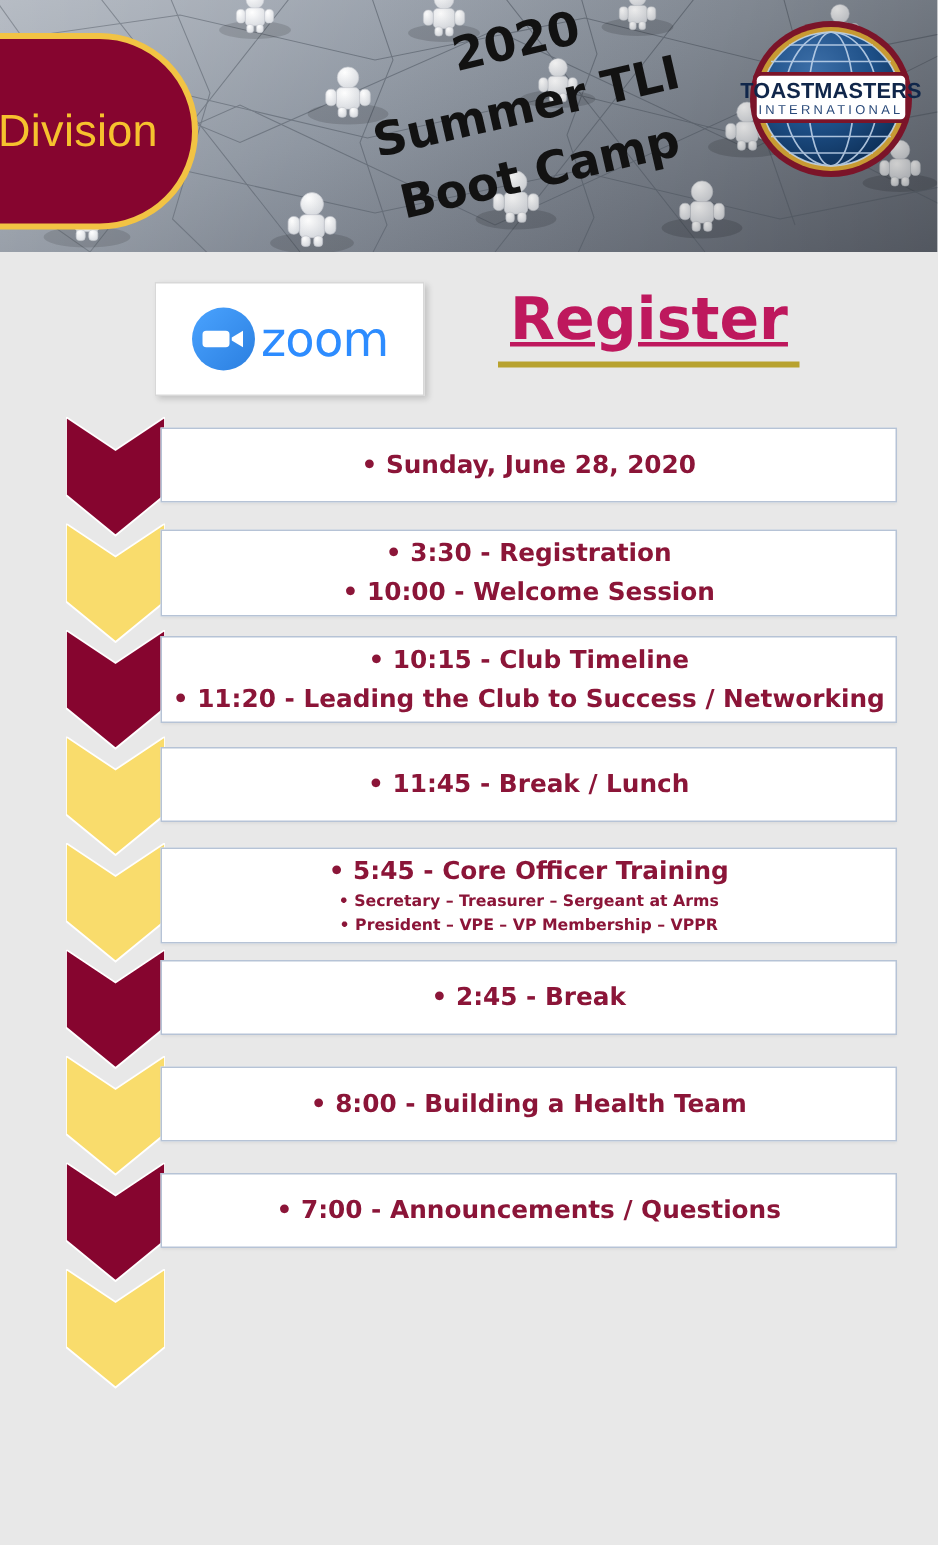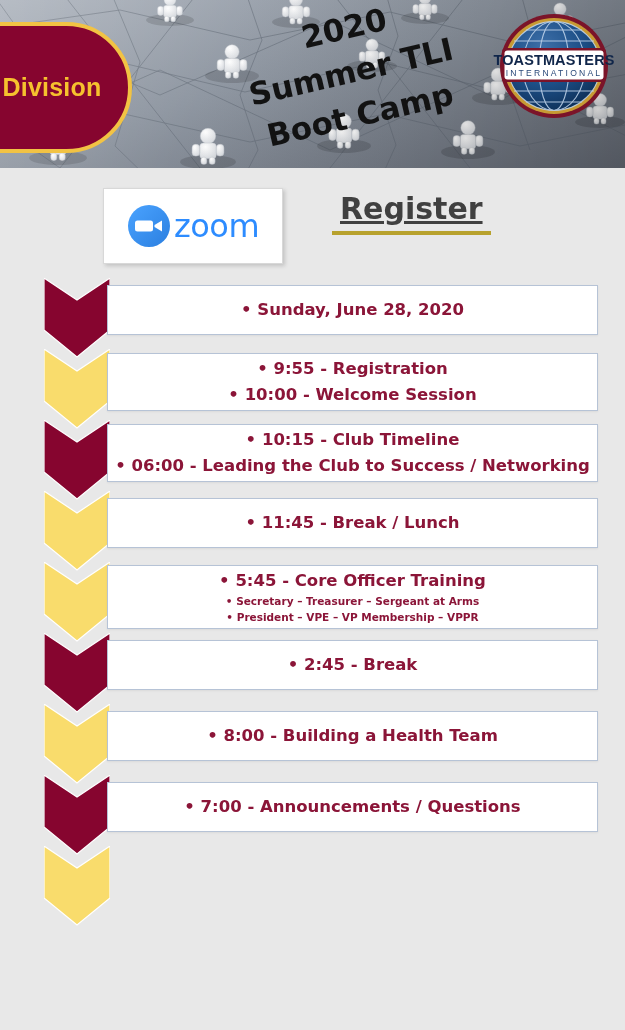--- a/index.html
+++ b/index.html
@@ -39,22 +39,22 @@
     border-radius: 0 72px 72px 0;
     box-sizing: border-box;
     display: flex;
     align-items: center;
     justify-content: center;
     padding-right: 14px;
     z-index: 6;
   }
   .division-badge span {
     color: #f6c22e;
-    font-size: 25px;
-    font-weight: bold;
+    font-size: 30px;
+    font-weight: normal;
     letter-spacing: .2px;
   }
 
   
   .banner-title {
     position: absolute;
     left: 215px; top: 6px;
     width: 270px; height: 140px;
     transform: rotate(-13deg);
     z-index: 5;
@@ -100,22 +100,22 @@
   .zoom-word {
     color: #2d8cff;
     font-size: 32px;
     font-weight: 500;
     letter-spacing: -0.5px;
     font-family: "DejaVu Sans", sans-serif;
   }
   .register-link {
     position: absolute;
     left: 332px; top: 12px;
-    color: #404040;
-    font-size: 30px;
+    color: #be185d;
+    font-size: 39px;
     font-weight: bold;
     font-family: "DejaVu Sans", sans-serif;
     border-bottom: 4px solid #b8a22e;
     padding: 0 8px 4px 8px;
     line-height: 1.15;
     cursor: pointer;
   }
 
   
   .schedule {
@@ -390,31 +390,31 @@
       </svg>
       <div class="card h1">
         <div class="line">• Sunday, June 28, 2020</div>
       </div>
     </div>
     <div class="row">
       <svg class="chevron" viewBox="0 0 66 80">
         <path d="M0,0 L33,22 L66,0 L66,52 L33,79 L0,52 Z" fill="#f9dc6c" stroke="#ffffff" stroke-width="1.2"></path>
       </svg>
       <div class="card h2">
-        <div class="line">• 9:55 - Registration</div>
+        <div class="line">• 3:30 - Registration</div>
         <div class="line">• 10:00 - Welcome Session</div>
       </div>
     </div>
     <div class="row">
       <svg class="chevron" viewBox="0 0 66 80">
         <path d="M0,0 L33,22 L66,0 L66,52 L33,79 L0,52 Z" fill="#86052f" stroke="#ffffff" stroke-width="1.2"></path>
       </svg>
       <div class="card h2">
         <div class="line">• 10:15 - Club Timeline</div>
-        <div class="line">• 06:00 - Leading the Club to Success / Networking</div>
+        <div class="line">• 11:20 - Leading the Club to Success / Networking</div>
       </div>
     </div>
     <div class="row">
       <svg class="chevron" viewBox="0 0 66 80">
         <path d="M0,0 L33,22 L66,0 L66,52 L33,79 L0,52 Z" fill="#f9dc6c" stroke="#ffffff" stroke-width="1.2"></path>
       </svg>
       <div class="card h1">
         <div class="line">• 11:45 - Break / Lunch</div>
       </div>
     </div>

